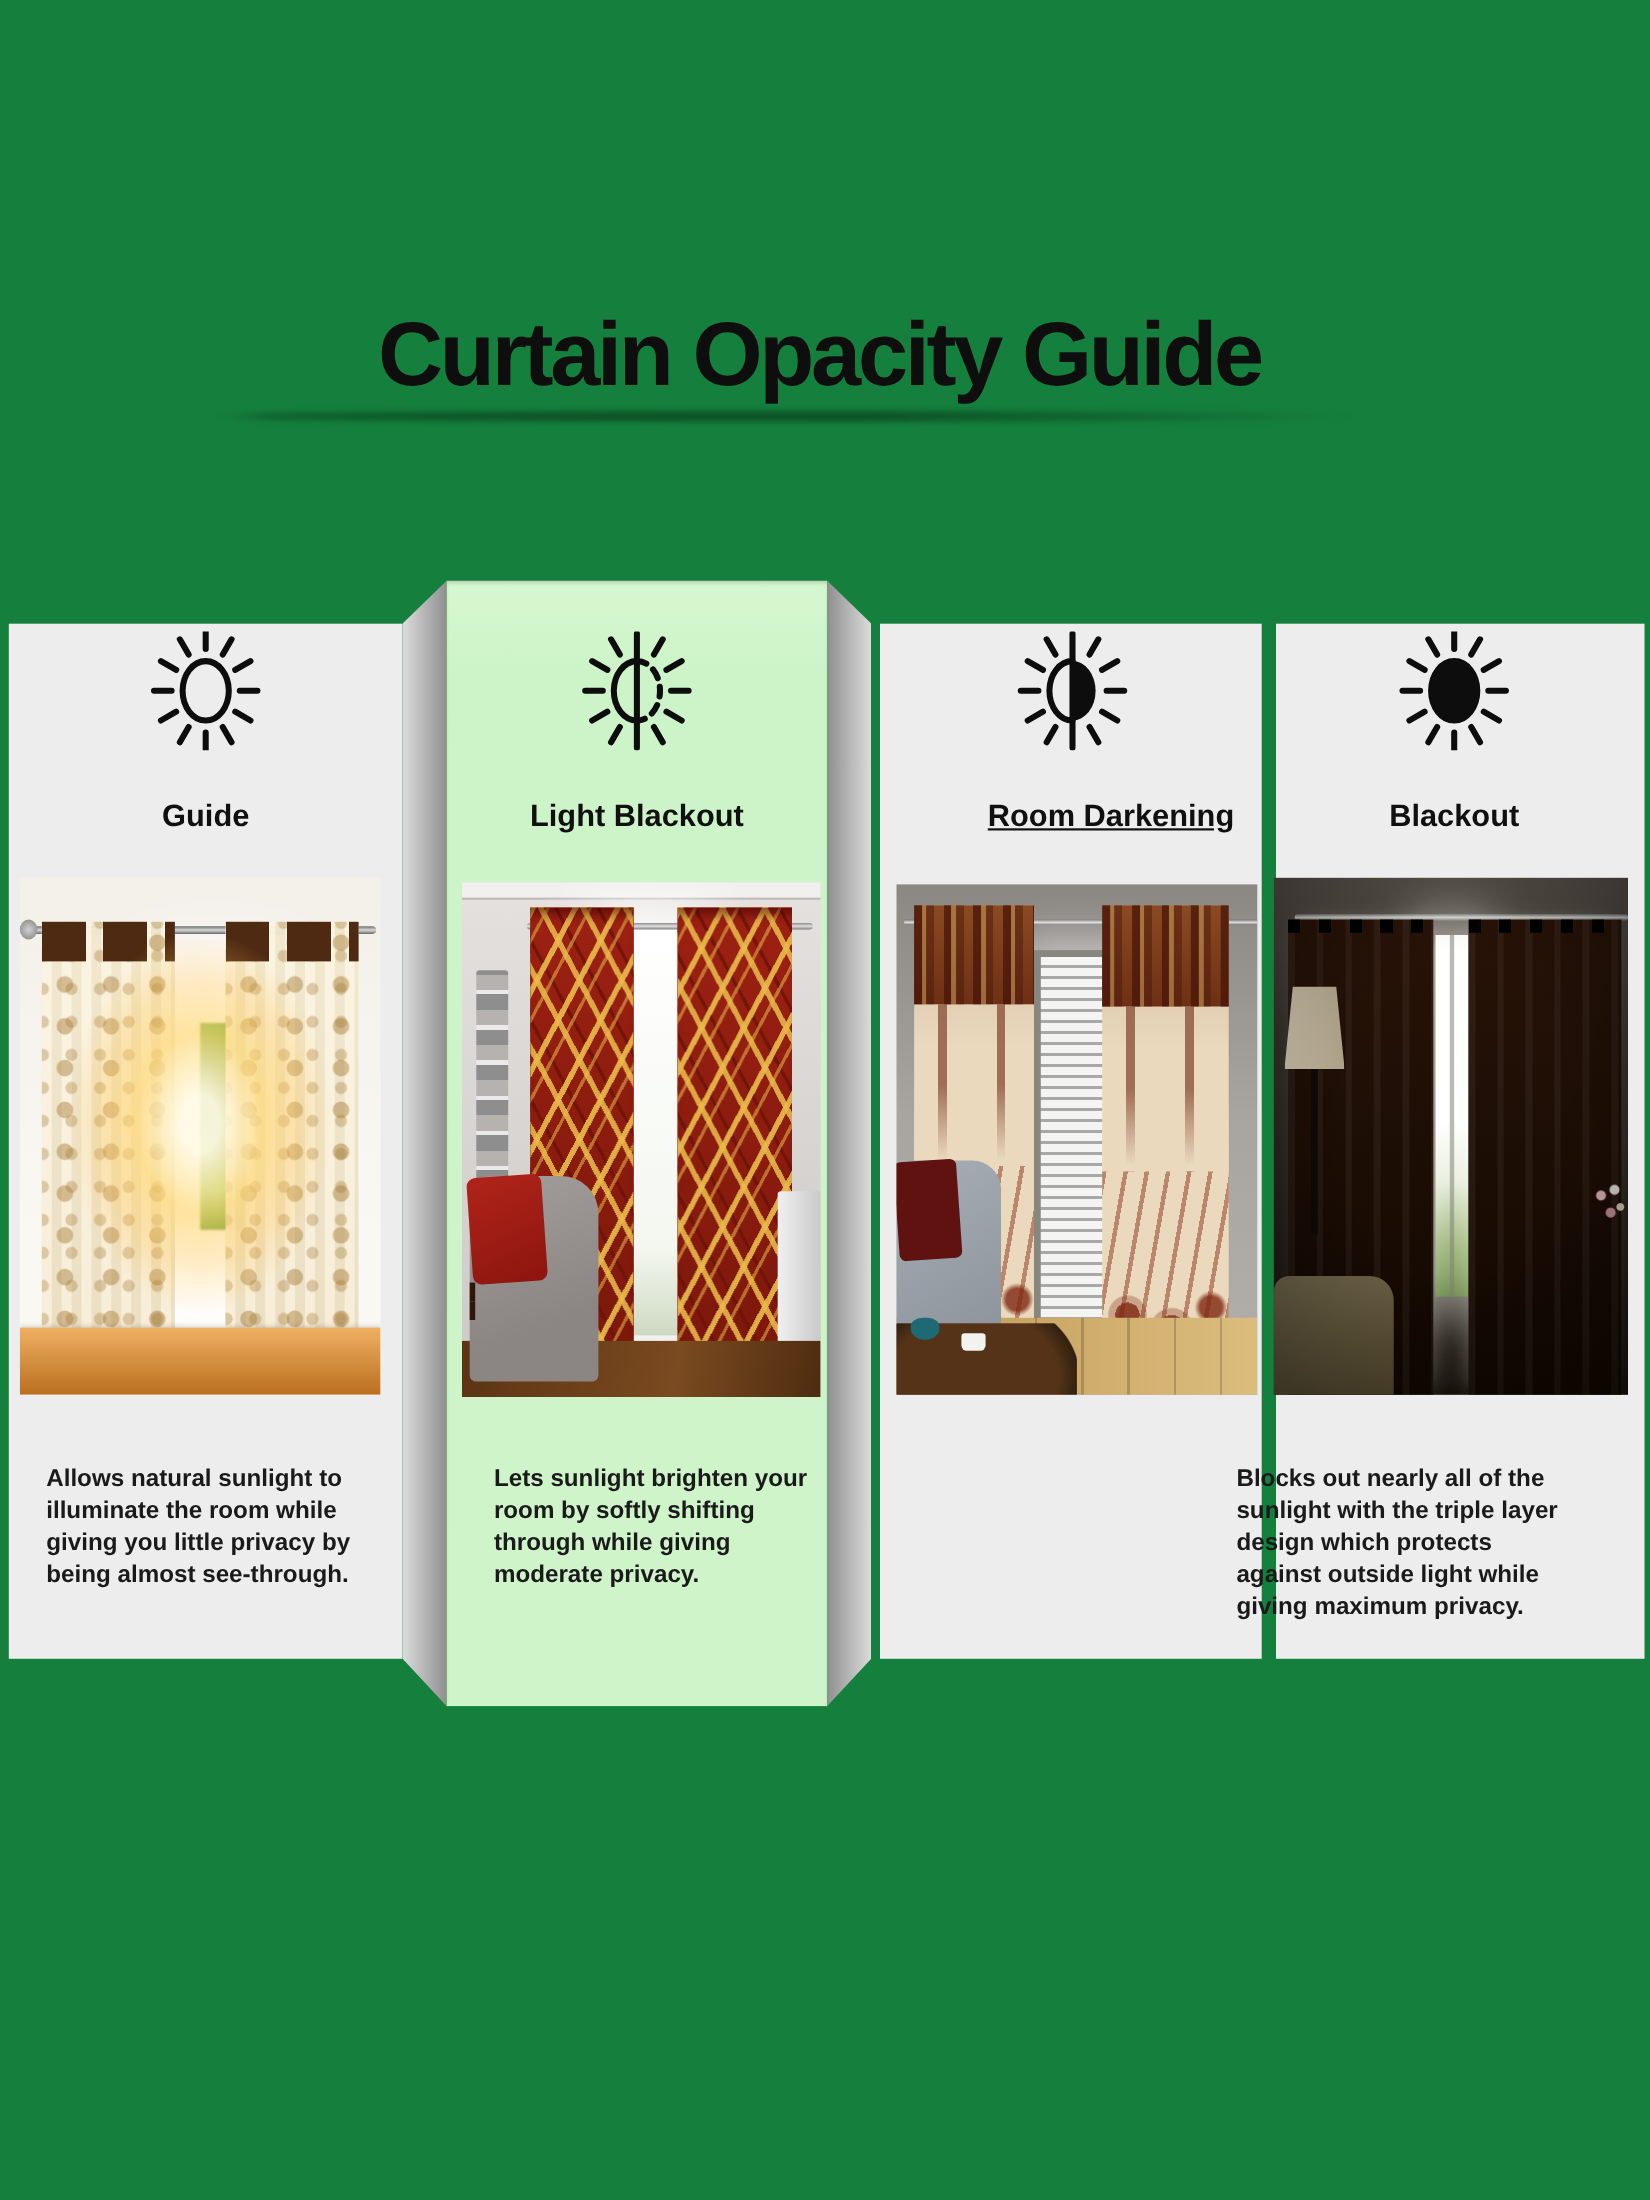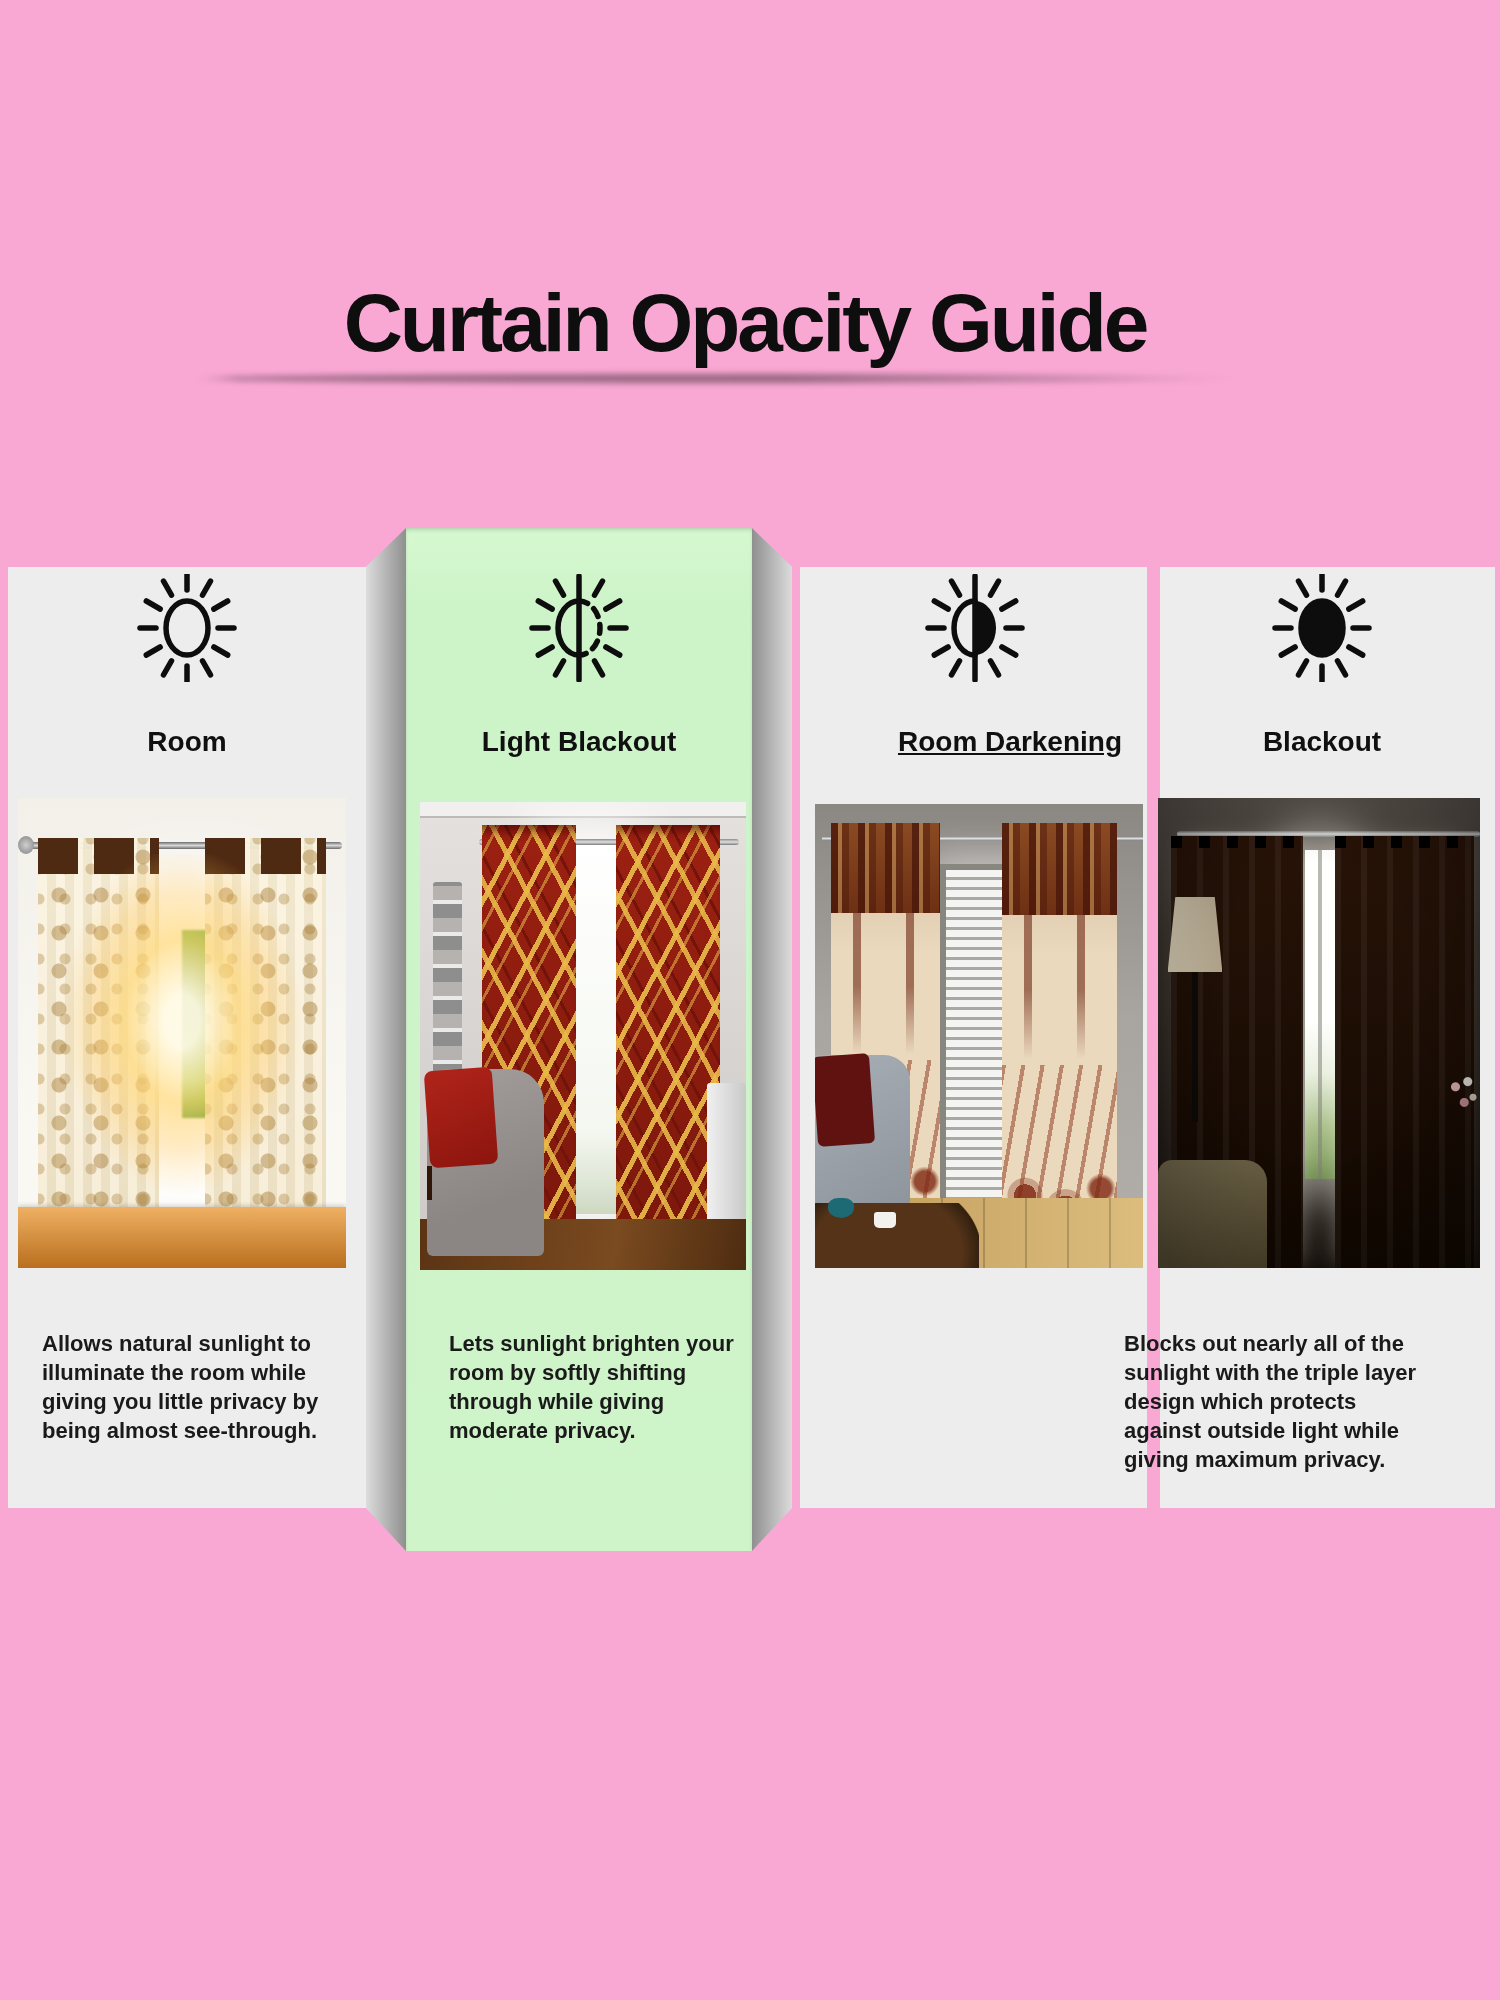--- a/index.html
+++ b/index.html
@@ -1,16 +1,16 @@
 <!DOCTYPE html>
 <html><head>
 <meta charset="utf-8">
 <style>
   html,body{margin:0;padding:0;background:#fff;}
-  #page{position:relative;width:1500px;height:2000px;background:#f9a8d4;overflow:hidden;
+  #page{position:relative;width:1500px;height:2000px;background:#15803d;overflow:hidden;
         font-family:"Liberation Sans","DejaVu Sans",sans-serif;}
 
   
   .title{position:absolute;left:0;top:276px;width:1490px;text-align:center;
          font-size:82px;font-weight:700;letter-spacing:-3px;color:#0e0e0e;margin:0;}
   .title-shadow{position:absolute;left:195px;top:374px;width:1075px;height:9px;border-radius:50%;
          background:linear-gradient(90deg,rgba(0,0,0,0) 0%,rgba(0,0,0,.38) 4%,rgba(0,0,0,.40) 55%,
                      rgba(0,0,0,.20) 80%,rgba(0,0,0,0) 97%);
          filter:blur(3px);}
 
@@ -237,21 +237,21 @@
       <line x1="25.1532124826824" y1="35" x2="11.296806022131378" y2="27.000000000000004" stroke="#0d0d0d" stroke-width="5.5" stroke-linecap="round"></line>
       <line x1="21" y1="53.99999999999999" x2="5" y2="53.99999999999999" stroke="#0d0d0d" stroke-width="5.5" stroke-linecap="round"></line>
       <line x1="25.153212482682402" y1="73" x2="11.296806022131385" y2="81" stroke="#0d0d0d" stroke-width="5.5" stroke-linecap="round"></line>
       <line x1="36.499999999999986" y1="86.90896534380866" x2="28.49999999999998" y2="100.76537180435967" stroke="#0d0d0d" stroke-width="5.5" stroke-linecap="round"></line>
       <line x1="51.99999999999999" y1="92" x2="51.99999999999999" y2="108" stroke="#0d0d0d" stroke-width="5.5" stroke-linecap="round"></line>
       <line x1="67.5" y1="86.90896534380866" x2="75.5" y2="100.76537180435969" stroke="#0d0d0d" stroke-width="5.5" stroke-linecap="round"></line>
       <line x1="78.8467875173176" y1="73.00000000000001" x2="92.70319397786861" y2="81.00000000000003" stroke="#0d0d0d" stroke-width="5.5" stroke-linecap="round"></line>
       <path d="M52 27 A21 27 0 0 1 52 81 A21 27 0 0 1 52 27 Z" fill="#0d0d0d" stroke="#0d0d0d" stroke-width="5.5" stroke-linecap="round"></path>
     </svg>
 
-  <div class="col-label l1">Room</div>
+  <div class="col-label l1">Guide</div>
   <div class="col-label l2">Light Blackout</div>
   <div class="col-label l3">Room Darkening</div>
   <div class="col-label l4">Blackout</div>
 
   <div class="ph ph1">
     <div class="window"></div>
     <div class="leaves"></div>
     <div class="rod"></div>
     <div class="finial"></div>
     <div class="sheer lp"></div>

